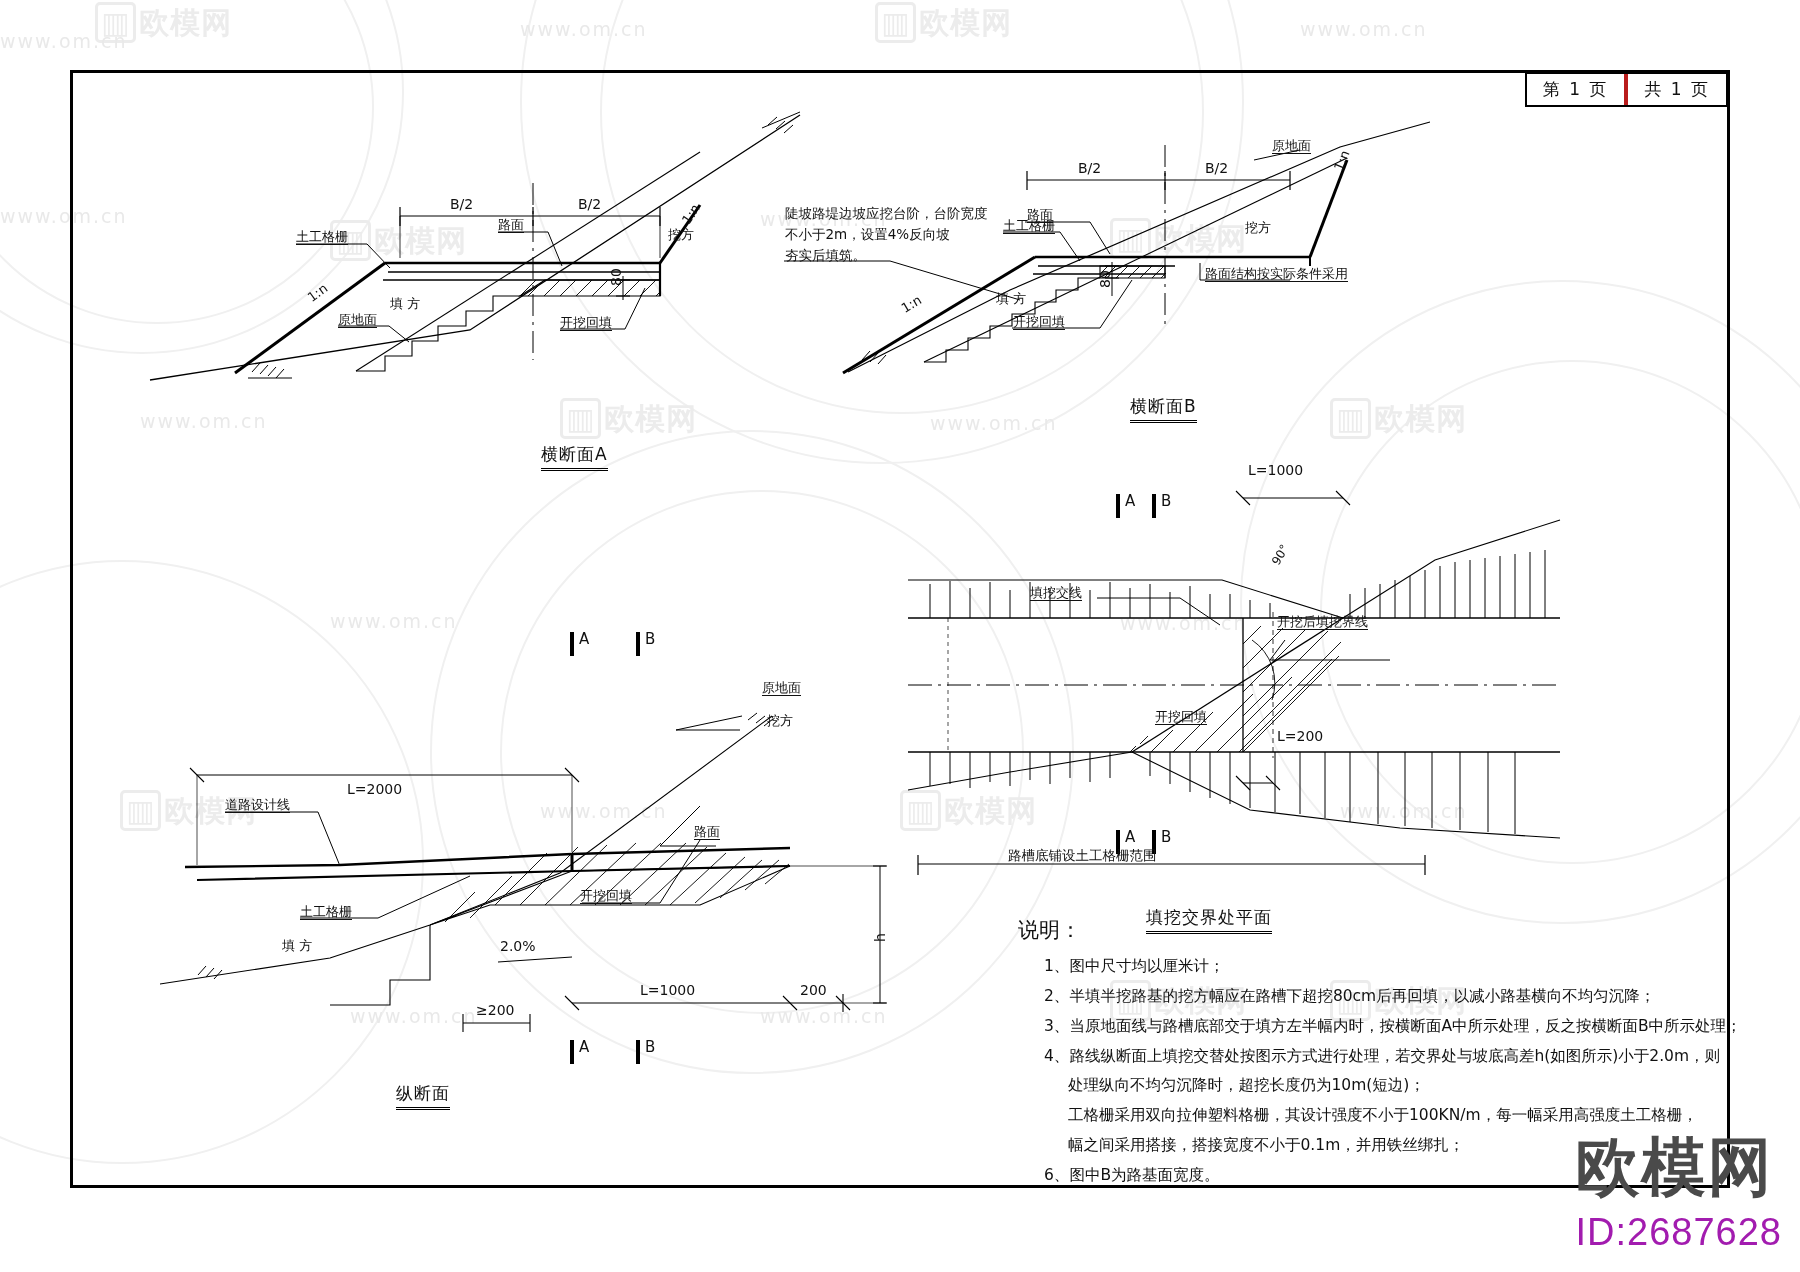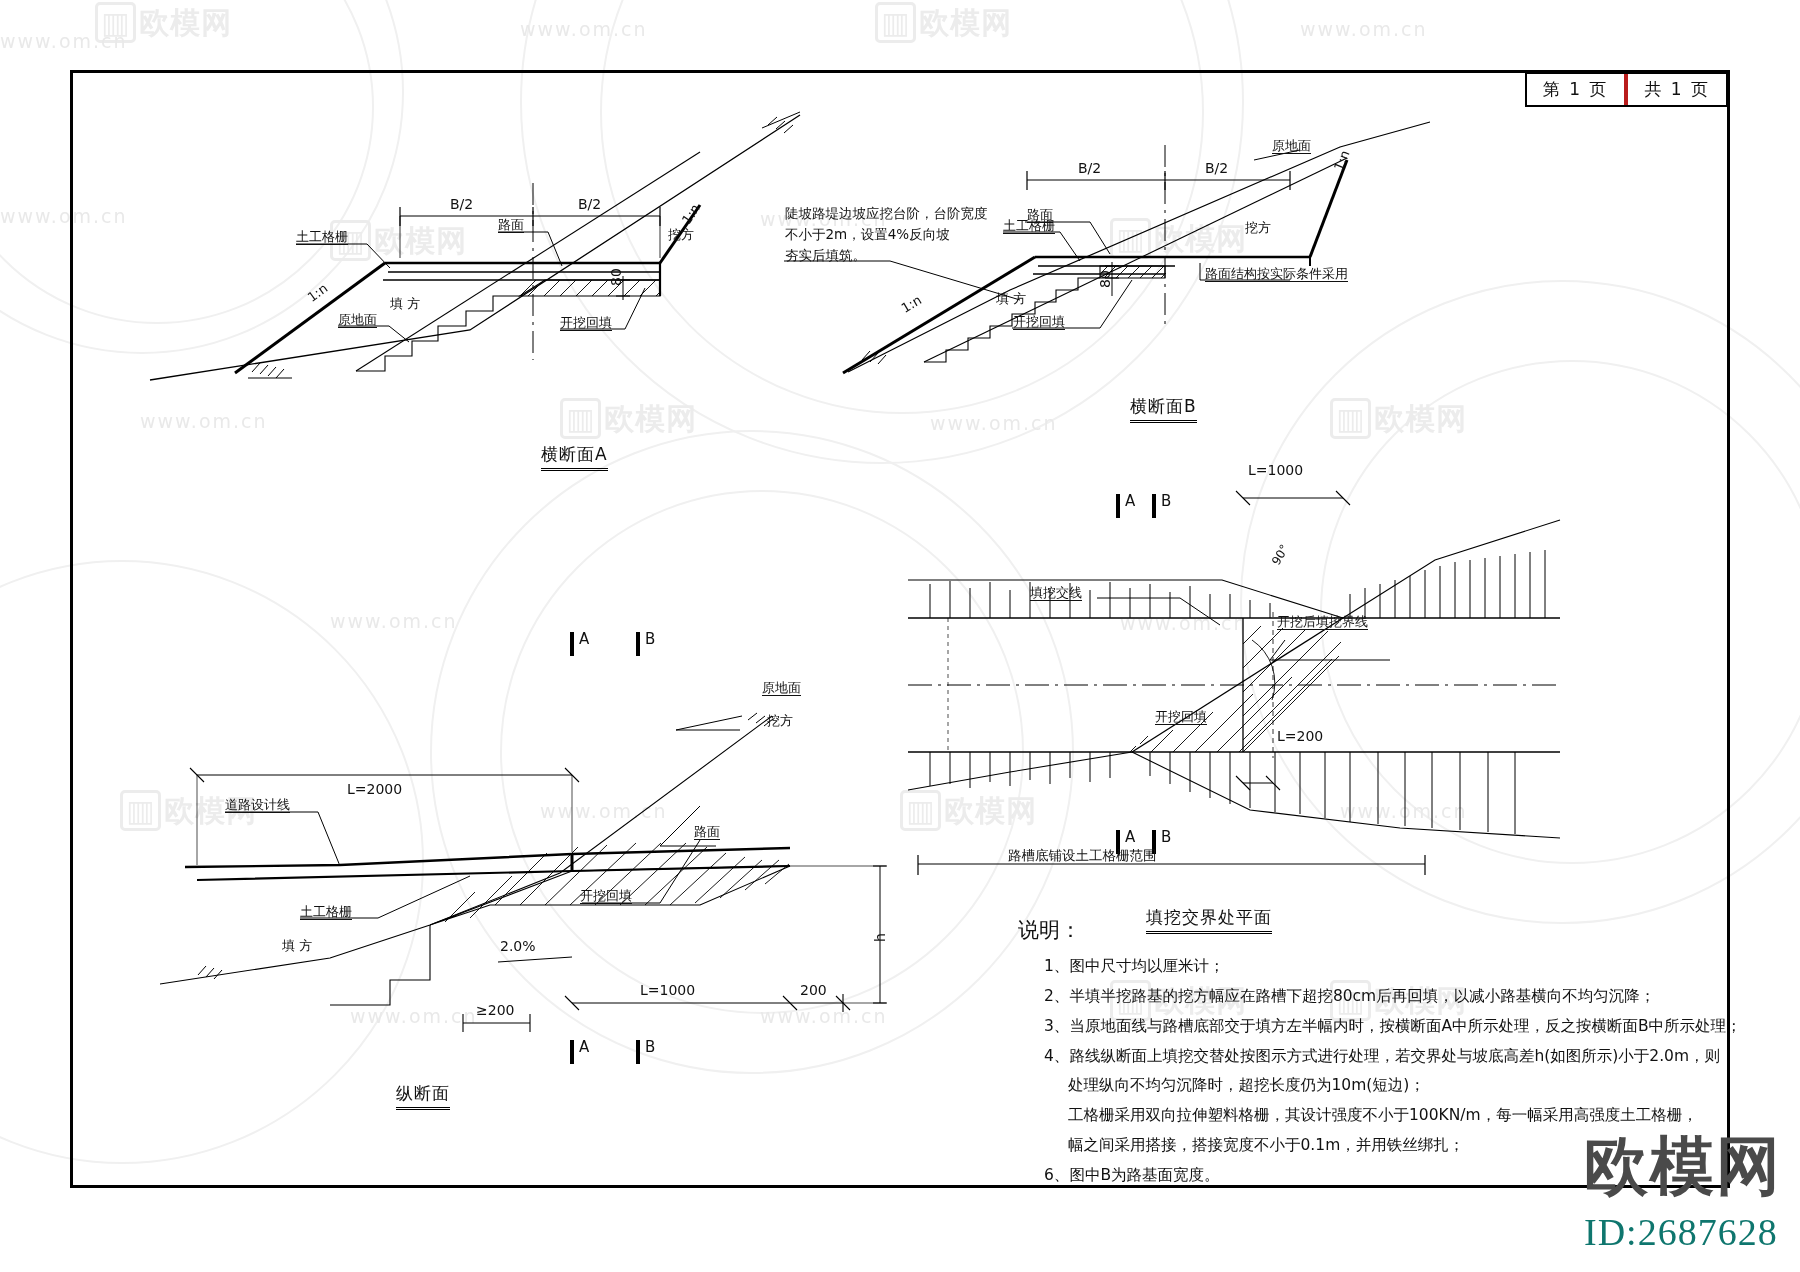--- a/index.html
+++ b/index.html
@@ -41,21 +41,21 @@
   
   .notes{position:absolute;z-index:5;font-size:15.5px;line-height:1.92;white-space:nowrap;}
   .notes .n-head{font-size:21px;margin-bottom:2px;}
   .notes .n-row{padding-left:26px;}
   .notes .n-cont{padding-left:50px;}
 
   
   .brand{position:absolute;z-index:7;right:18px;bottom:18px;text-align:left;}
   .brand .b1{font-size:64px;font-weight:bold;color:#4a4a4a;letter-spacing:2px;
              font-family:"DejaVu Sans",sans-serif;}
-  .brand .b2{font-size:38px;color:#0f766e;font-family:Liberation Serif, serif;letter-spacing:1px;}
+  .brand .b2{font-size:38px;color:#a21caf;font-family:Liberation Sans, sans-serif;letter-spacing:1px;}
 </style>
 </head>
 <body>
 
 <div class="wm-layer">
   <div class="wm-arc" style="left:-120px;top:-170px;width:520px;height:520px;"></div>
   <div class="wm-arc" style="left:-60px;top:-110px;width:430px;height:430px;"></div>
   <div class="wm-arc" style="left:520px;top:-260px;width:720px;height:720px;"></div>
   <div class="wm-arc" style="left:600px;top:-190px;width:600px;height:600px;"></div>
   <div class="wm-arc" style="left:430px;top:430px;width:640px;height:640px;"></div>

